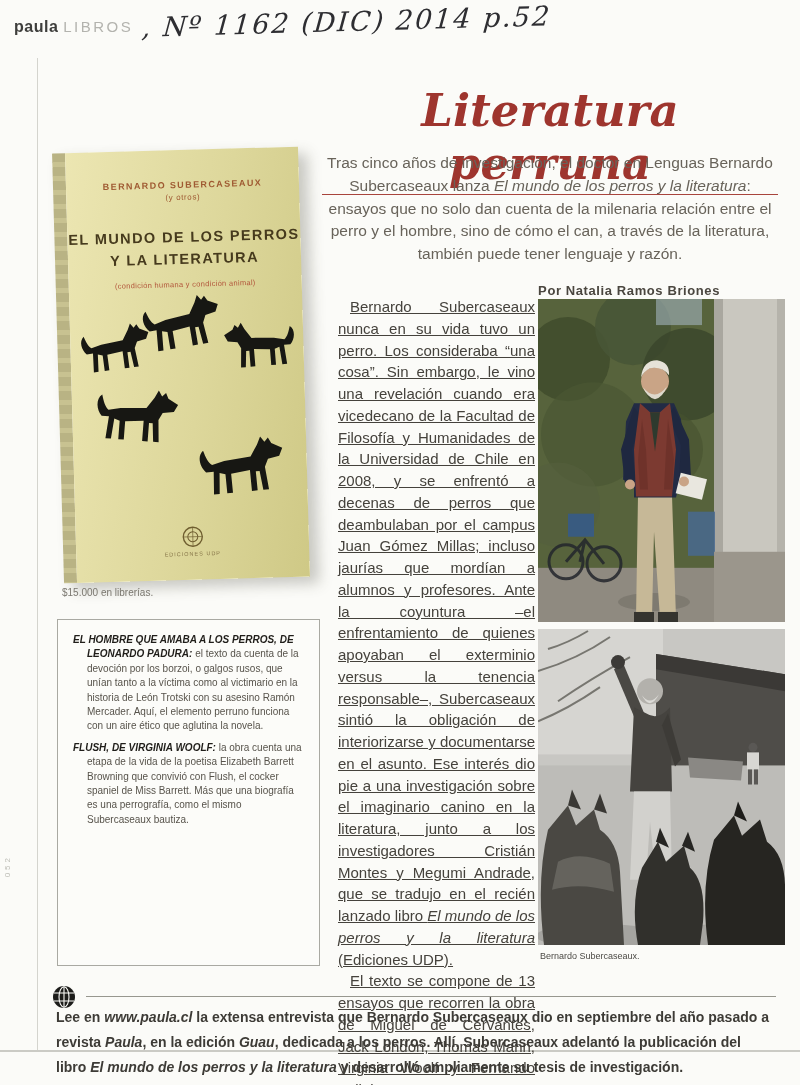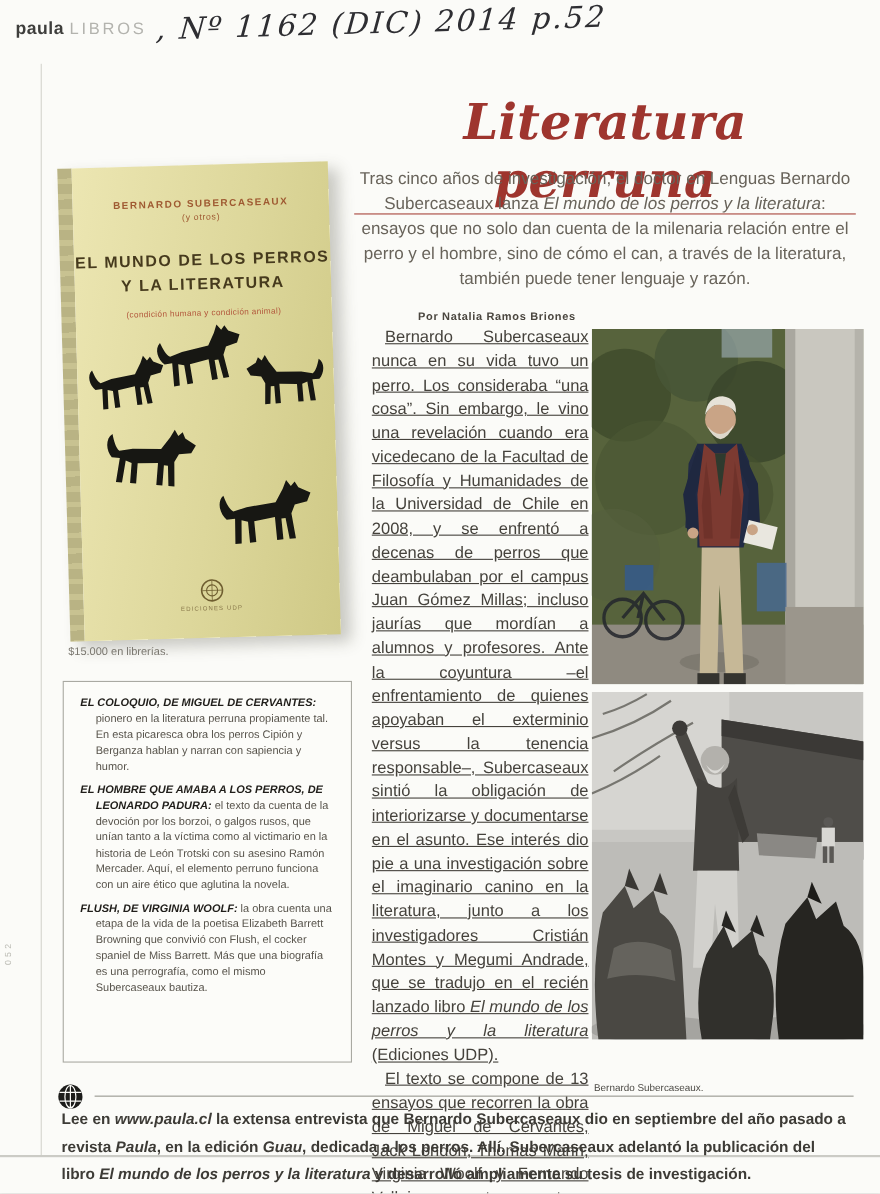--- a/index.html
+++ b/index.html
@@ -12,21 +12,21 @@
   .mag-section{color:#b3b3ae;font-weight:normal;letter-spacing:2.5px;font-size:15px;}
   .hand-note{left:142px;top:6px;font-family:"DejaVu Serif",serif;font-style:italic;
              font-size:27px;color:#2e2e32;transform:rotate(-1.6deg) skewX(-6deg);letter-spacing:2px;}
   
   .title{left:322px;top:84px;width:456px;text-align:center;
          font-family:"DejaVu Serif",serif;font-style:italic;font-weight:bold;
          font-size:45px;color:#9e352e;padding-bottom:4px;border-bottom:1px solid #a8443c;}
   .intro{left:324px;top:152px;width:452px;text-align:center;font-size:15.5px;
          line-height:1.47;color:#68635a;}
   .intro .it{font-style:italic;}
-  .byline{left:380px;top:283px;width:340px;text-align:left;font-size:10px;
+  .byline{left:380px;top:283px;width:340px;text-align:right;font-size:13px;
           font-weight:bold;letter-spacing:.6px;color:#4a463f;}
   
   .cover-wrap{left:58px;top:150px;width:246px;height:430px;transform:rotate(-1.6deg);
               box-shadow:9px 7px 14px rgba(70,70,55,.28);}
   .spine{position:absolute;left:0;top:0;width:13px;height:100%;
          background:repeating-linear-gradient(180deg,#b9b384 0 9px,#c8c291 9px 14px);}
   .cover-face{position:absolute;left:13px;top:0;right:0;bottom:0;
               background:linear-gradient(100deg,#ece6b2 0%,#ddd79b 55%,#cfc986 100%);
               text-align:center;}
   .cv-author{margin-top:30px;font-size:9px;font-weight:bold;letter-spacing:1.4px;color:#9f5a32;}
@@ -48,21 +48,21 @@
   .sb-lead{font-weight:bold;font-style:italic;color:#201e1a;}
   
   .maincol{left:338px;top:296px;width:197px;font-size:15px;line-height:1.45;
            color:#45423c;text-align:justify;text-decoration:underline;}
   .maincol p{margin:0;text-indent:12px;}
   .maincol .it{font-style:italic;}
   
   .photo1{left:538px;top:299px;width:247px;height:323px;}
   .photo2{left:538px;top:629px;width:247px;height:316px;}
   .photo1 svg,.photo2 svg{display:block;width:100%;height:100%;}
-  .photo-cap{left:540px;top:984px;font-size:9px;color:#4c4a45;}
+  .photo-cap{left:540px;top:951px;font-size:9px;color:#4c4a45;}
   
   .foot-icon{left:52px;top:985px;width:24px;height:24px;}
   .foot-rule{left:86px;top:996px;width:690px;height:1px;background:#97978f;}
   .foot-text{left:56px;top:1005px;width:718px;font-size:14px;font-weight:600;
              color:#3d3b36;line-height:1.8;}
   .foot-text .it{font-style:italic;}
   
   .scan-vline{left:37px;top:58px;width:1px;height:992px;background:#d4d4ce;}
   .scan-bline{left:0;top:1050px;width:800px;height:2px;background:#cbcbc5;}
   .margin-mark{left:3px;top:855px;writing-mode:vertical-rl;transform:rotate(180deg);
@@ -123,23 +123,20 @@
         <circle cx="11" cy="11" r="9.5" fill="none" stroke="#6f5e30" stroke-width="1.4"></circle>
         <circle cx="11" cy="11" r="5" fill="none" stroke="#6f5e30" stroke-width="1"></circle>
         <path d="M11 2 V20 M2 11 H20" stroke="#6f5e30" stroke-width=".7"></path>
       </svg>
       <div class="cv-pub">EDICIONES UDP</div>
     </div>
   </div>
   <div class="abs price">$15.000 en librerías.</div>
 
   <div class="abs sidebox">
-    <div class="sb-item">
-      <span class="sb-lead">EL COLOQUIO, DE MIGUEL DE CERVANTES:</span><span> pionero en la literatura perruna propiamente tal. En esta picaresca obra los perros Cipión y Berganza hablan y narran con sapiencia y humor.</span>
-    </div>
     <div class="sb-item">
       <span class="sb-lead">EL HOMBRE QUE AMABA A LOS PERROS, DE LEONARDO PADURA:</span><span> el texto da cuenta de la devoción por los borzoi, o galgos rusos, que unían tanto a la víctima como al victimario en la historia de León Trotski con su asesino Ramón Mercader. Aquí, el elemento perruno funciona con un aire ético que aglutina la novela.</span>
     </div>
     <div class="sb-item">
       <span class="sb-lead">FLUSH, DE VIRGINIA WOOLF:</span><span> la obra cuenta una etapa de la vida de la poetisa Elizabeth Barrett Browning que convivió con Flush, el cocker spaniel de Miss Barrett. Más que una biografía es una perrografía, como el mismo Subercaseaux bautiza.</span>
     </div>
   </div>
 
   <div class="abs maincol">
     <p><span>Bernardo Subercaseaux nunca en su vida tuvo un perro. Los consideraba “una cosa”. Sin embargo, le vino una revelación cuando era vicedecano de la Facultad de Filosofía y Humanidades de la Universidad de Chile en 2008, y se enfrentó a decenas de perros que deambulaban por el campus Juan Gómez Millas; incluso jaurías que mordían a alumnos y profesores. Ante la coyuntura –el enfrentamiento de quienes apoyaban el exterminio versus la tenencia responsable–, Subercaseaux sintió la obligación de interiorizarse y documentarse en el asunto. Ese interés dio pie a una investigación sobre el imaginario canino en la literatura, junto a los investigadores Cristián Montes y Megumi Andrade, que se tradujo en el recién lanzado libro </span><span class="it">El mundo de los perros y la literatura</span><span> (Ediciones UDP).</span></p>

